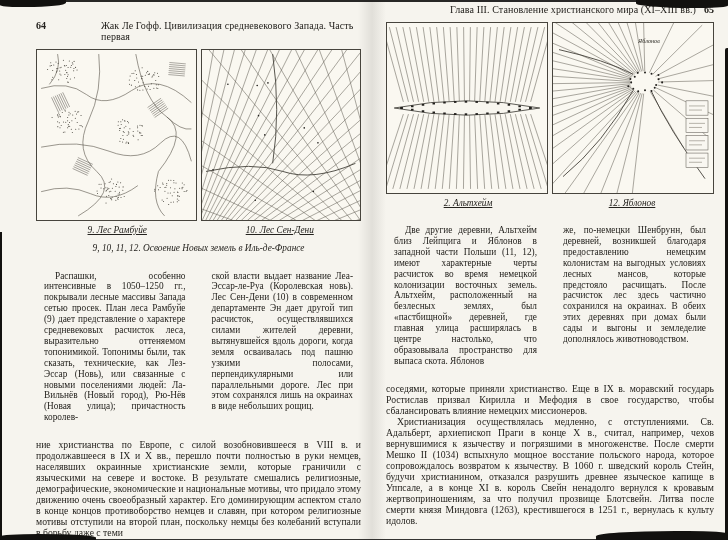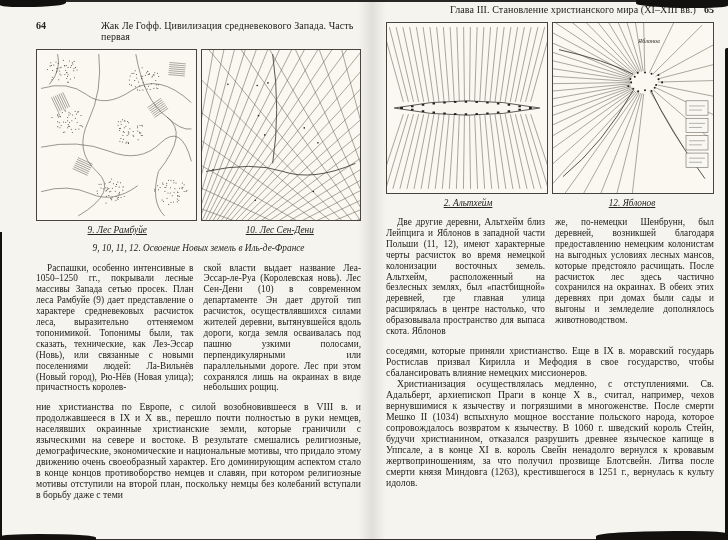--- a/index.html
+++ b/index.html
@@ -22,21 +22,21 @@
   .figrow{display:flex;gap:4px;height:172px;margin-top:3px;}
   figure{flex:1;margin:0;border:1px solid #47443d;background:#faf8f1;overflow:hidden;}
   figure svg{width:100%;height:100%;display:block;}
 
   .figcaps{display:flex;margin-top:4px;font-style:italic;font-size:9.3px;line-height:11px;text-decoration:underline;}
   .figcaps span{flex:1;text-align:center;}
 
   .groupcap{text-align:center;font-style:italic;font-size:9.3px;line-height:12.5px;margin-top:6px;}
 
   .cols{display:flex;gap:10px;margin-top:8px;}
-  .col{flex:1;font-size:9.3px;line-height:10.9px;text-align:justify;margin:0;}
+  .col{flex:1;font-size:9.3px;line-height:10.9px;text-align:justify;margin:8px;}
   .indent{text-indent:11px;}
   .full{font-size:9.7px;line-height:11px;text-align:justify;margin:8px 0 0 0;}
   .full.p2{margin-top:0;}
 
   
   .art{position:absolute;background:#12110f;z-index:5;}
   .edge-top{left:0;top:0;width:728px;height:2px;opacity:.9;}
   .blob-tl{left:0;top:0;width:66px;height:7px;border-radius:0 0 60% 30%;}
   .blob-tr{right:0;top:0;width:92px;height:8px;border-radius:0 0 30% 60%;}
   .edge-right{right:0;top:48px;width:3px;height:492px;border-radius:2px 0 0 0;}

